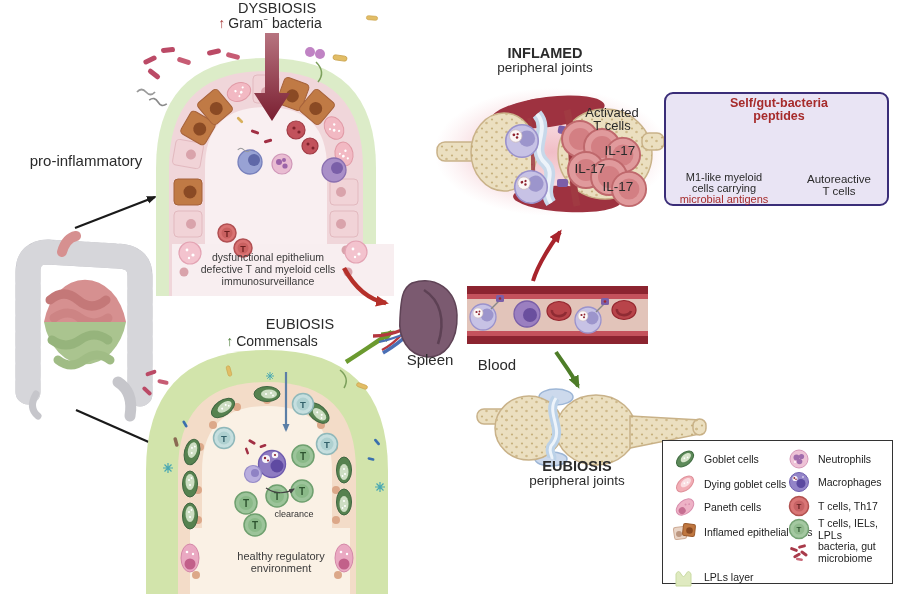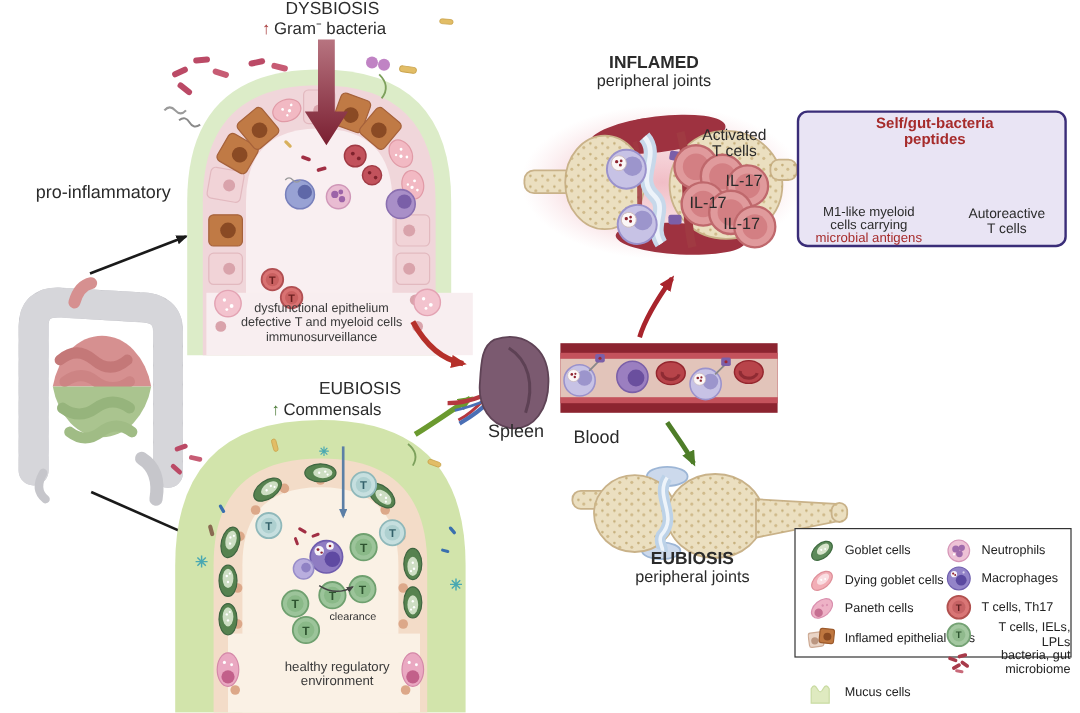--- a/index.html
+++ b/index.html
@@ -14,22 +14,22 @@
   .f13{font-size:13px;}
   .f125{font-size:12.5px;}
   .f115{font-size:11.5px;}
   .f11{font-size:11px;}
   .f105{font-size:10.5px;}
   .f9{font-size:9px;}
   .b{font-weight:bold;}
   .dkred{color:#a62b2b;}
   .upred{color:#a83c3c;font-weight:bold;margin-right:3px;}
   .upgreen{color:#4e7d3a;font-weight:bold;margin-right:3px;}
-  .legend{position:absolute;left:662px;top:440px;width:231px;height:108px;background:#fff;
-          border:1.5px solid #333;z-index:2;box-sizing:border-box;text-align:right;}
+  .legend{position:absolute;left:662px;top:440px;width:231px;height:144px;background:#fff;
+          border:1.5px solid #333;z-index:2;box-sizing:border-box;}
   .lrow{position:absolute;display:flex;align-items:center;gap:7px;font-size:10.5px;color:#222;}
   .lrow svg{flex:0 0 auto;}
   .peptidebox{position:absolute;left:664px;top:92px;width:225px;height:114px;border:2.5px solid #3a2d78;
               border-radius:9px;background:#e9e4f4;z-index:1;box-sizing:border-box;}
 </style>
 </head>
 <body>
 
 <div class="stage">
 
@@ -509,21 +509,21 @@
           <circle cx="6" cy="14" r="3" fill="#bb9680"></circle>
           <rect x="10" y="4" width="12" height="12" rx="2" fill="#bf7740" stroke="#9c5a2c" transform="rotate(6 16 10)"></rect>
           <circle cx="16.5" cy="10.5" r="3.3" fill="#8a4a22"></circle>
         </svg>
     <span>Inflamed epithelial cells</span>
   </div>
   <div class="lrow" style="left:10px;top:124px;">
     <svg width="24" height="24">
           <path d="M3,9 q2.5,-5 5,0 q2.5,5 5,0 q2.5,-5 5,0 L18,21 L3,21 Z" fill="#dfeac0" stroke="#c9dba2"></path>
         </svg>
-    <span>Mucus cells</span>
+    <span>LPLs layer</span>
   </div>
 
   <div class="lrow" style="left:124px;top:6px;">
     <svg width="24" height="24">
           <circle cx="12" cy="12" r="9" fill="#eec2d6" stroke="#d697b8"></circle>
           <circle cx="9.5" cy="10.5" r="3" fill="#a06cac"></circle>
           <circle cx="14.5" cy="9.5" r="2.6" fill="#a06cac"></circle>
           <circle cx="12.5" cy="14.5" r="2.8" fill="#a06cac"></circle>
           <circle cx="8" cy="15" r="0.9" fill="#fff"></circle>
         </svg>

